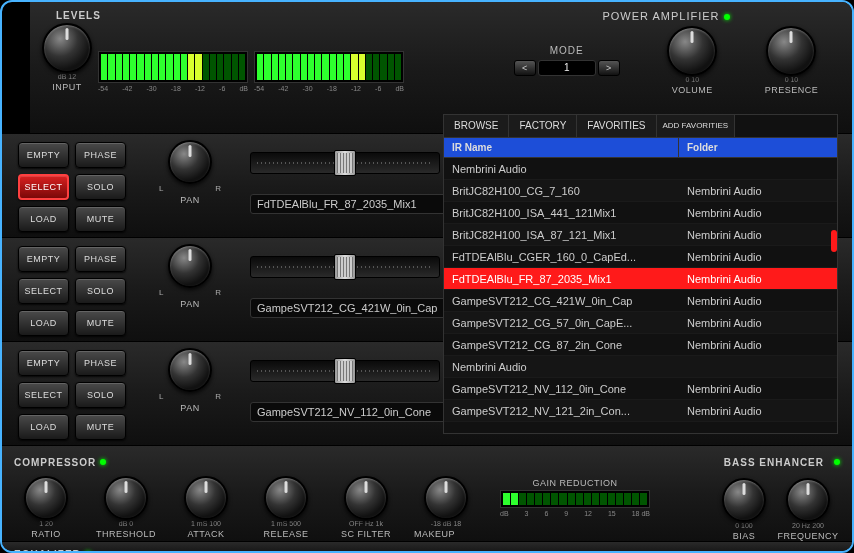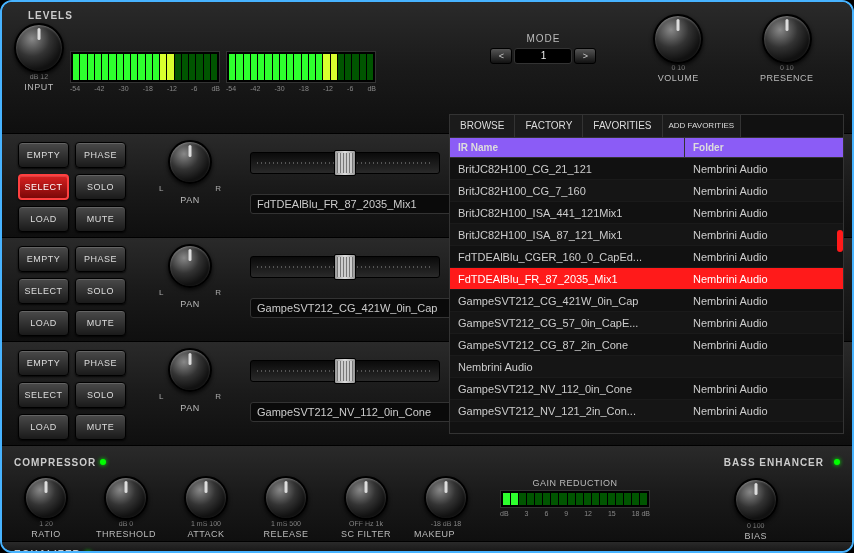--- a/index.html
+++ b/index.html
@@ -2,21 +2,21 @@
 <html><head>
 <meta charset="utf-8">
 <style>
   * { margin: 0; padding: 0; box-sizing: border-box; font-family: Arial, sans-serif; }
   body { background: #000; width: 854px; height: 553px; overflow: hidden; border: 2px solid #47b3ff; border-radius: 12px; }
   .panel { background: linear-gradient(180deg, #2a2a2a 0%, #1a1a1a 50%, #0f0f0f 100%); position: relative; }
   .section-title { color: #ccc; font-size: 10px; letter-spacing: 1px; font-weight: 600; }
   .led { width: 6px; height: 6px; border-radius: 50%; background: #0f0; box-shadow: 0 0 4px #0f0; display: inline-block; vertical-align: middle; margin-left: 4px; }
 
   
-  .top { display: flex; height: 131px; }
+  .top { display: flex; height: 131px; margin-left: 28px; }
   .levels { width: 450px; padding: 8px 12px 0 12px; }
   .levels .section-title { margin-left: 14px; }
   .knob-wrap { display: inline-flex; flex-direction: column; align-items: center; position: relative; }
   .knob { width: 44px; height: 44px; border-radius: 50%; background: radial-gradient(circle at 35% 30%, #888, #333 40%, #111 70%); border: 2px solid #000; box-shadow: 0 2px 4px rgba(0,0,0,.8), inset 0 1px 2px rgba(255,255,255,.3); position: relative; }
   .knob::after { content: ""; position: absolute; width: 3px; height: 12px; background: #ddd; top: 3px; left: 50%; transform: translateX(-50%); border-radius: 2px; }
   .knob-big { width: 50px; height: 50px; }
   .knob-label { color: #bbb; font-size: 9px; margin-top: 2px; letter-spacing: .5px; }
   .meter { display: inline-block; vertical-align: top; width: 150px; height: 32px; background: #000; border: 1px solid #333; position: relative; margin-top: 12px; }
   .meter-bars { display: flex; height: 100%; gap: 1px; padding: 2px; }
   .meter-bars span { flex: 1; background: #050; }
@@ -43,25 +43,25 @@
   .slot-mid { width: 120px; display: flex; flex-direction: column; align-items: center; justify-content: flex-start; padding-top: 6px; }
   .pan-num { color: #aaa; font-size: 8px; display: flex; justify-content: space-between; width: 62px; }
   .slot-right { flex: 1; display: flex; flex-direction: column; justify-content: flex-start; padding-top: 18px; padding-right: 12px; }
   .hslider { width: 190px; height: 22px; background: linear-gradient(#0a0a0a,#2a2a2a); border: 1px solid #000; border-radius: 3px; position: relative; margin-bottom: 20px; }
   .hslider::before { content: ""; position: absolute; left: 6px; right: 6px; top: 50%; height: 2px; background: repeating-linear-gradient(90deg,#555 0,#555 1px,transparent 1px,transparent 4px); transform: translateY(-50%);}
   .hslider .thumb { position: absolute; width: 22px; height: 26px; background: linear-gradient(90deg,#999,#ddd,#999); border: 1px solid #000; top: -3px; left: 50%; transform: translateX(-50%); border-radius: 2px; }
   .hslider .thumb::after { content:""; position:absolute; inset:2px; background: repeating-linear-gradient(90deg,#777 0,#777 1px,#ccc 1px,#ccc 3px); }
   .slot-name { width: 300px; background: #0a0a0a; border: 1px solid #333; color: #ccc; font-size: 11px; padding: 3px 6px; border-radius: 3px; }
 
   
-  .browser { position: absolute; top: 114px; right: 10px; width: 395px; height: 320px; background: #111; border: 1px solid #333; font-size: 11px; display: flex; flex-direction: column; }
+  .browser { position: absolute; top: 114px; right: 16px; width: 395px; height: 320px; background: #111; border: 1px solid #333; font-size: 11px; display: flex; flex-direction: column; }
   .tabs { display: flex; height: 22px; }
   .tab { flex: 0 0 auto; padding: 0 10px; color: #ddd; font-size: 10px; line-height: 22px; background: #1b1b1b; border-right: 1px solid #333; cursor: pointer; white-space: nowrap;}
   .tab.sm { font-size: 8px; padding: 0 6px; }
-  .thead { display: flex; background: #8b5cf6; border-top: 1px solid #333; border-bottom: 1px solid #333; }
+  .thead { display: flex; background: #1d4ed8; border-top: 1px solid #333; border-bottom: 1px solid #333; }
   .thead div { color: #ddd; font-size: 10px; font-weight: 600; padding: 4px 8px; }
   .col1 { width: 235px; border-right: 1px solid #333; }
   .col2 { flex: 1; }
   .rows { flex: 1; overflow: hidden; position: relative; }
   .row { display: flex; height: 22px; align-items: center; border-bottom: 1px solid #1a1a1a; color: #ccc; cursor: pointer; }
   .row:nth-child(odd){ background: #151515; }
   .row.sel { background: #ff1a1a; color: #fff; }
   .row .c1 { width: 235px; padding-left: 8px; white-space: nowrap; overflow: hidden; text-overflow: ellipsis; }
   .row .c2 { flex: 1; padding-left: 8px; }
   .scroll-ind { position: absolute; right: 0; top: 72px; width: 6px; height: 22px; background: #ff1a1a; border-radius: 3px; }
@@ -159,20 +159,21 @@
             <span>-30</span>
             <span>-18</span>
             <span>-12</span>
             <span>-6</span>
             <span>dB</span>
           </div>
       </div>
     </div>
   </div>
   <div class="power-amp">
+    <div class="pa-title"><span>POWER AMPLIFIER</span><span class="led"></span></div>
     <div class="pa-row">
       <div class="mode-box">
         <div class="mode-lbl">MODE</div>
         <div class="mode-ctrl">
           <button class="mode-btn">&lt;</button>
           <div class="mode-val">1</div>
           <button class="mode-btn">&gt;</button>
         </div>
       </div>
       <div class="knob-wrap">
@@ -271,21 +272,20 @@
     <div class="tab">FAVORITIES</div>
     <div class="tab sm">ADD FAVORITIES</div>
   </div>
   <div class="thead">
     <div class="col1">IR Name</div>
     <div class="col2">Folder</div>
   </div>
   <div class="rows" id="rows">
     <div class="scroll-ind"></div>
   <div class="row">
-        <div class="c1">BritJC82H100_CG_21_121</div>
         <div class="c2">Nembrini Audio</div>
       </div>
       <div class="row">
         <div class="c1">BritJC82H100_CG_7_160</div>
         <div class="c2">Nembrini Audio</div>
       </div>
       <div class="row">
         <div class="c1">BritJC82H100_ISA_441_121Mix1</div>
         <div class="c2">Nembrini Audio</div>
       </div>
@@ -394,19 +394,24 @@
     </div>
   </div>
   <div class="bass">
     <span class="section-title">BASS ENHANCER</span><span class="led"></span>
     <div class="bass-row">
       <div class="comp-knob">
           <div class="knob"></div>
           <div class="tick-tiny">0       100</div>
           <div class="knob-label">BIAS</div>
         </div>
+      <div class="comp-knob">
+          <div class="knob"></div>
+          <div class="tick-tiny">20  Hz  200</div>
+          <div class="knob-label">FREQUENCY</div>
+        </div>
     </div>
   </div>
 </div>
 
 <div class="panel eq">
   <span class="section-title">EQUALIZER</span><span class="led"></span>
 </div>
 
 </body></html>

